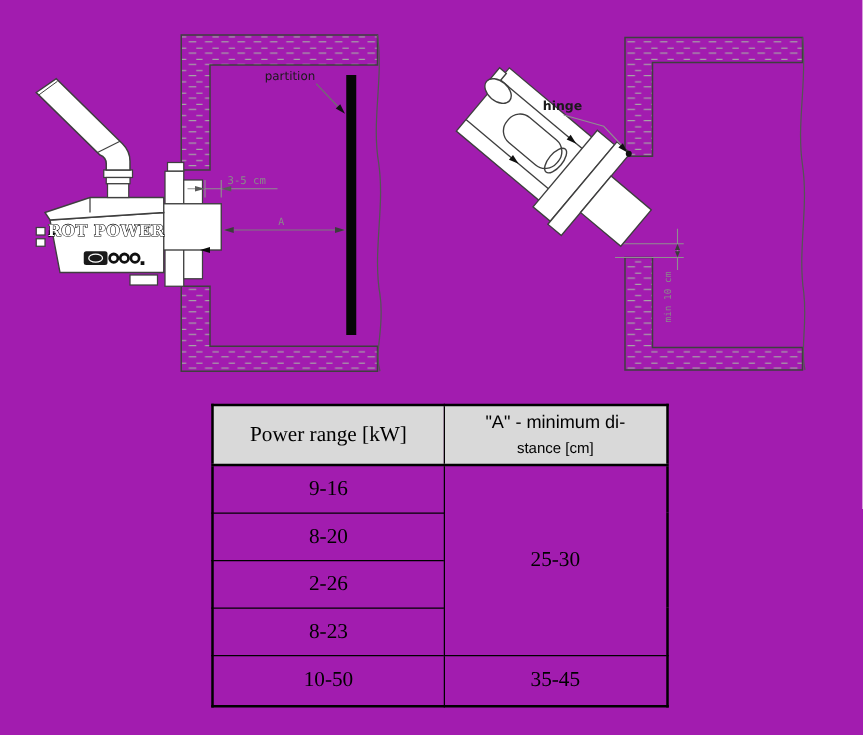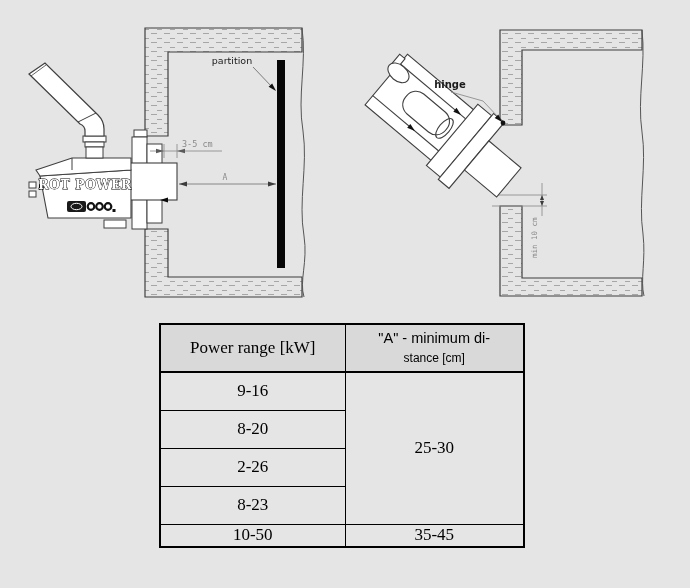--- a/index.html
+++ b/index.html
@@ -1,34 +1,34 @@
 <!DOCTYPE html>
 <html><head>
 <meta charset="utf-8">
 <style>
   html,body{margin:0;padding:0;background:#fff;}
-  .stage{position:relative;width:690px;height:588px;background:#e5e5e5;overflow:hidden;
+  .stage{position:relative;width:690px;height:588px;background:#a21caf;overflow:hidden;
          font-family:"Liberation Serif",serif;}
   .drawing{position:absolute;left:0;top:0;}
   .cad-label{font-family:"DejaVu Sans",sans-serif;fill:#1a1a1a;}
   .dim-label{font-family:"DejaVu Sans Mono",monospace;fill:#8a8a8a;}
   
-  .tbl-wrap{position:absolute;left:159px;top:323px;}
+  .tbl-wrap{position:absolute;left:169px;top:323px;}
   table.spec{border-collapse:collapse;table-layout:fixed;width:364px;}
   table.spec td,table.spec th{border:1px solid #000;text-align:center;vertical-align:middle;
       padding:0;font-weight:normal;color:#000;}
   table.spec{border:2px solid #000;}
   table.spec th{background:#d9d9d9;border-bottom:2px solid #000;height:46px;}
   .col-power{width:185px;}
   .col-dist{width:179px;}
   .hdr-power{font-family:"Liberation Serif",serif;font-size:17px;}
   .hdr-dist-1{display:block;font-family:"Liberation Sans",sans-serif;font-size:14.5px;line-height:20px;}
   .hdr-dist-2{display:block;font-family:Liberation Sans, sans-serif;font-size:12px;line-height:21px;}
   .row-std{height:38px;}
-  .row-last{height:23px;}
+  .row-last{height:41px;}
   td.num{font-family:"Liberation Serif",serif;font-size:17px;}
 </style>
 </head>
 <body>
 
 <div class="stage">
 
   <svg class="drawing" width="690" height="315" viewBox="0 0 690 315">
     <defs>
       <pattern id="hatch" width="13" height="9" patternUnits="userSpaceOnUse">

